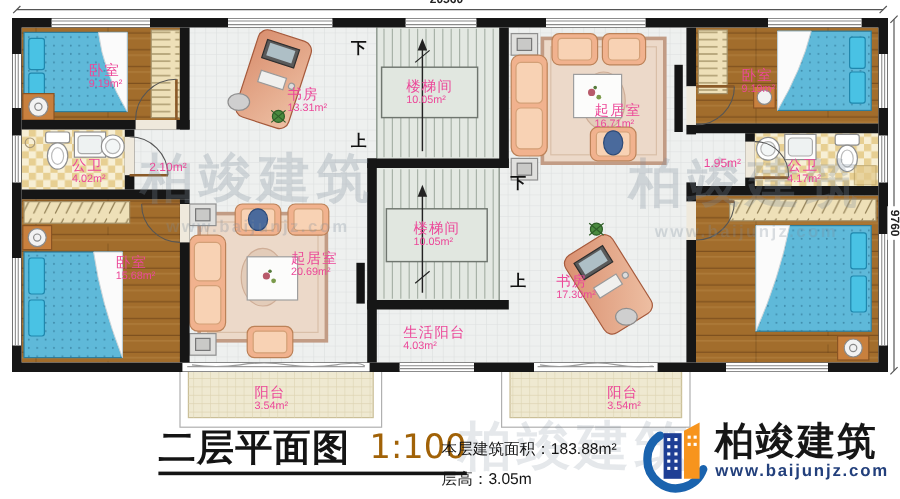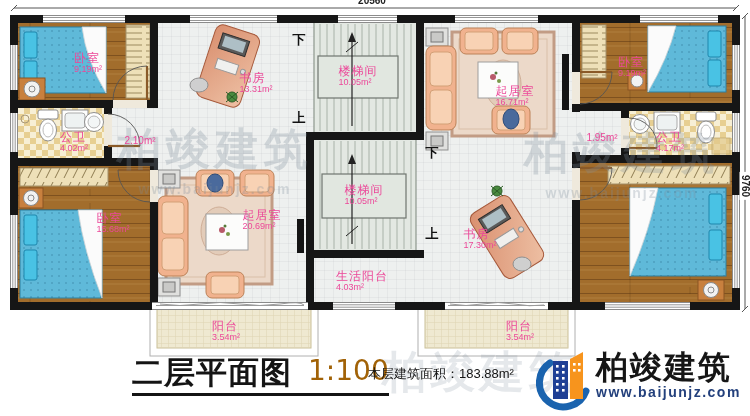--- a/index.html
+++ b/index.html
@@ -15,21 +15,21 @@
             color:#111;z-index:5;}
   .dim{position:absolute;transform:translate(-50%,-50%);font-size:10px;font-weight:bold;color:#222;
        background:#fff;padding:0 3px;z-index:4;}
   .dim.vert{transform:translate(-50%,-50%) rotate(90deg);}
   .wm{position:absolute;transform:translate(-50%,-50%);text-align:center;color:rgba(125,140,155,.28);
       font-weight:bold;z-index:3;pointer-events:none;white-space:nowrap;}
   .wm .t{display:block;font-size:44px;letter-spacing:5px;}
   .wm .u{display:block;font-size:14px;letter-spacing:2px;margin-top:2px;}
   .wm.low{color:rgba(125,140,155,.20);}
   
-  #title-row{position:absolute;left:132px;top:357px;display:flex;align-items:flex-start;gap:16px;
+  #title-row{position:absolute;left:132px;top:357px;display:flex;align-items:center;gap:16px;
              border-bottom:3px solid #141414;padding-bottom:5px;z-index:6;}
   #title-row .big{font-size:31px;font-weight:bold;color:#141414;letter-spacing:1px;line-height:1;}
   #title-row .scale{font-size:28px;color:#a16207;line-height:1;font-family:"DejaVu Sans",sans-serif;}
   #area-block{position:absolute;left:368px;top:361px;font-size:13px;font-weight:normal;color:#141414;
               line-height:25px;z-index:6;white-space:nowrap;}
   #brand{position:absolute;left:536px;top:349px;display:flex;align-items:flex-start;z-index:6;}
   #brand-text{margin-left:6px;}
   #brand-name{font-size:32px;font-weight:900;color:#161616;letter-spacing:2px;line-height:36px;}
   #brand-site{font-size:14px;font-weight:bold;color:#23407c;letter-spacing:1.5px;line-height:14px;}
 </style>
@@ -411,20 +411,21 @@
 
   <div class="dim" style="left:372px;top:0;">20560</div>
   <div class="dim vert" style="left:745px;top:186px;">9760</div>
 
   <div id="title-row">
     <span class="big">二层平面图</span>
     <span class="scale">1:100</span>
   </div>
   <div id="area-block">
     <div><span>本层建筑面积：</span><span>183.88m²</span></div>
+    <div><span>层高：</span><span>3.05m</span></div>
   </div>
 
   <div id="brand">
     <svg width="54" height="62" viewBox="0 0 54 62">
       <path d="M14 14 A24 24 0 1 0 50 42" fill="none" stroke="#1a63ae" stroke-width="7" stroke-linecap="round"></path>
       <rect x="17" y="12" width="15" height="38" fill="#1e3f95"></rect>
       <g fill="#fff">
         <rect x="20" y="16" width="2.6" height="2.6"></rect>
           <rect x="26" y="16" width="2.6" height="2.6"></rect>
         <rect x="20" y="22" width="2.6" height="2.6"></rect>

